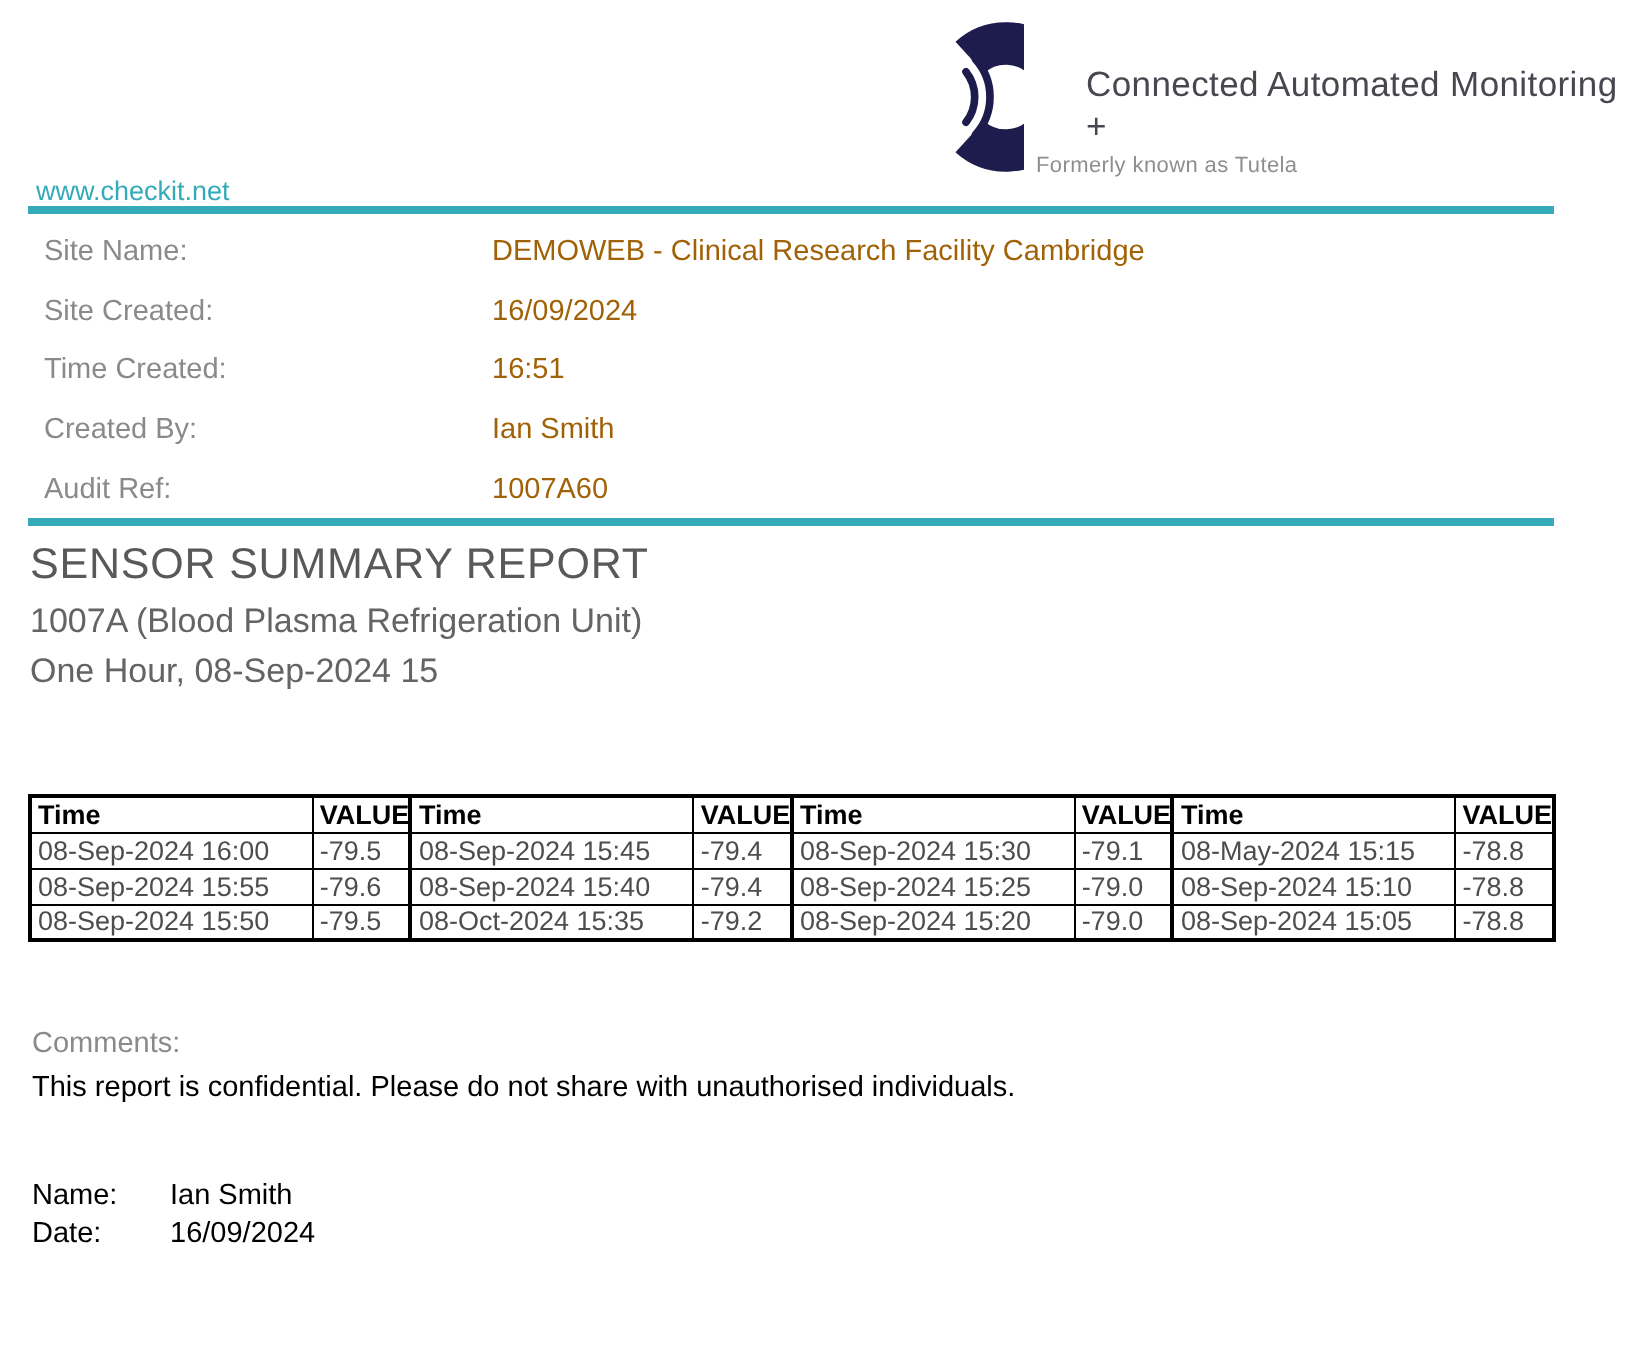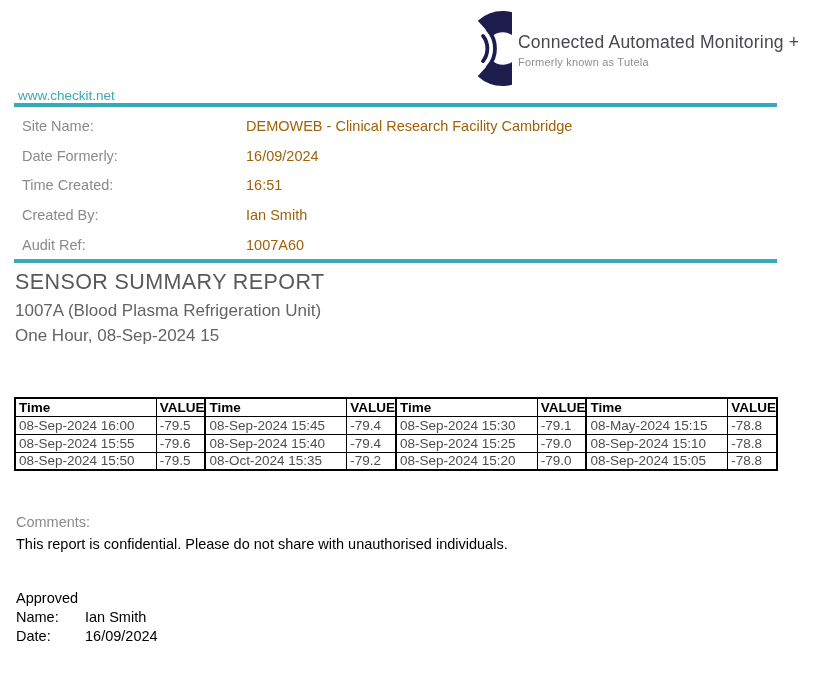--- a/index.html
+++ b/index.html
@@ -9,21 +9,21 @@
     width:819px; height:685px;
     background:#ffffff;
     font-family:"Liberation Sans", sans-serif;
     overflow:hidden;
   }
 
   
   .logo-row { position:absolute; left:427px; top:6px; display:flex; align-items:flex-start; }
   .logo-mark { width:85px; height:85px; flex:0 0 auto; }
   .logo-text { margin-left:6px; margin-top:26px; }
-  .brand-name { font-size:17.5px; color:#47474f; letter-spacing:0.2px; }
+  .brand-name { font-size:17.5px; color:#47474f; letter-spacing:0.2px;margin-left:25px; }
   .brand-tagline { font-size:11px; color:#8e8e8e; margin-top:3px; letter-spacing:0.2px; }
 
   
   .site-link { position:absolute; left:18px; top:88px; font-size:13.5px; color:#35aab8; text-decoration:none; }
   .rule { position:absolute; left:14px; width:763px; height:4px; background:#35aab8; }
   .rule-1 { top:103px; }
   .rule-2 { top:259px; }
 
   
   .meta { position:absolute; left:22px; top:111px; width:750px; }
@@ -78,21 +78,21 @@
   <a class="site-link" href="#">www.checkit.net</a>
   <div class="rule rule-1"></div>
   <div class="rule rule-2"></div>
 
   <div class="meta">
     <div class="meta-row">
       <div class="meta-label">Site Name:</div>
       <div class="meta-value">DEMOWEB - Clinical Research Facility Cambridge</div>
     </div>
     <div class="meta-row">
-      <div class="meta-label">Date Formerly:</div>
+      <div class="meta-label">Site Created:</div>
       <div class="meta-value">16/09/2024</div>
     </div>
     <div class="meta-row">
       <div class="meta-label">Time Created:</div>
       <div class="meta-value">16:51</div>
     </div>
     <div class="meta-row">
       <div class="meta-label">Created By:</div>
       <div class="meta-value">Ian Smith</div>
     </div>
@@ -164,21 +164,20 @@
       </tr>
     </tbody>
   </table>
 
   <div class="comments">
     <div class="comments-label">Comments:</div>
     <div class="comments-text">This report is confidential. Please do not share with unauthorised individuals.</div>
   </div>
 
   <div class="approval">
-    <div class="approval-line">Approved</div>
     <div class="approval-line">
       <span class="approval-key">Name:</span>
       <span>Ian Smith</span>
     </div>
     <div class="approval-line">
       <span class="approval-key">Date:</span>
       <span>16/09/2024</span>
     </div>
   </div>
 

